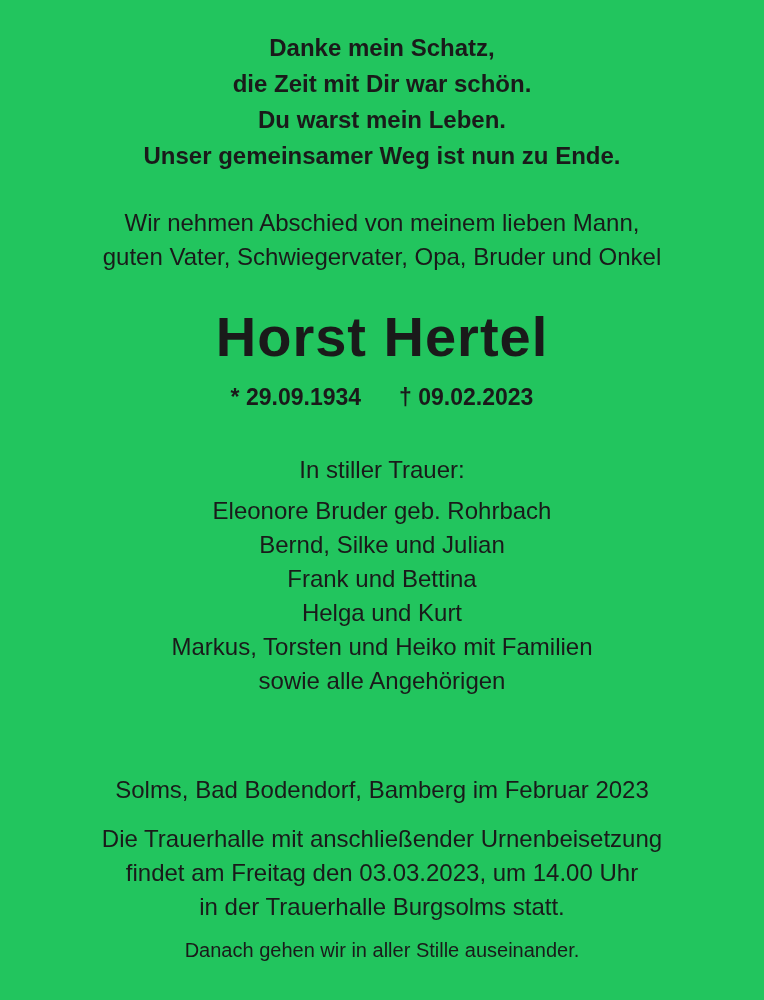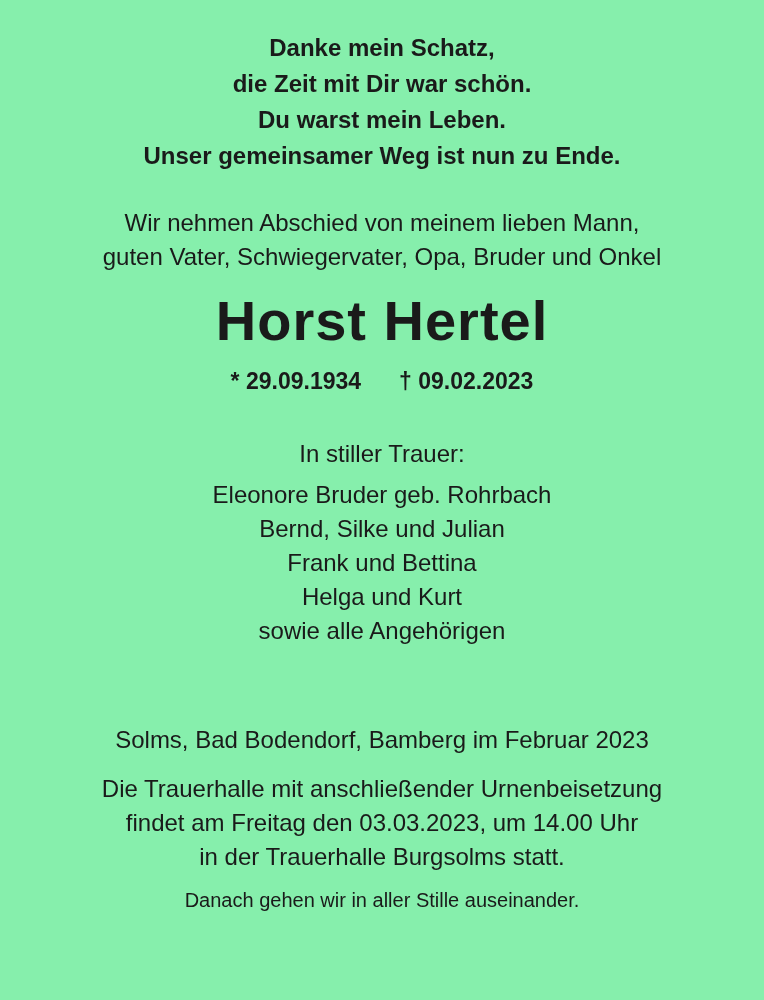--- a/index.html
+++ b/index.html
@@ -4,41 +4,41 @@
 <style>
   html, body {
     margin: 0;
     padding: 0;
     background: #ffffff;
   }
   .page {
     width: 764px;
     height: 1000px;
     margin: 0 auto;
-    background: #86efac;
+    background: #22c55e;
     color: #1a1a1a;
     font-family: "Liberation Sans", "DejaVu Sans", sans-serif;
     text-align: center;
     box-sizing: border-box;
     padding-top: 30px;
     overflow: hidden;
   }
   .verse {
     font-size: 24px;
     font-weight: 700;
     line-height: 36px;
   }
   .intro {
     margin-top: 32px;
     font-size: 24px;
     font-weight: 400;
     line-height: 34px;
   }
   .deceased-name {
-    margin-top: 16px;
+    margin-top: 32px;
     font-size: 56px;
     font-weight: 700;
     line-height: 62px;
     letter-spacing: 1px;
   }
   .dates {
     margin-top: 14px;
     font-size: 23px;
     font-weight: 700;
     line-height: 30px;
@@ -104,20 +104,21 @@
     <span class="date-group"><span>*</span> <span>29.09.1934</span></span><span class="date-group"><span>†</span> <span>09.02.2023</span></span>
   </div>
 
   <div class="mourning-label">In stiller Trauer:</div>
 
   <div class="mourners">
     <span class="line">Eleonore Bruder geb. Rohrbach</span>
     <span class="line">Bernd, Silke und Julian</span>
     <span class="line">Frank und Bettina</span>
     <span class="line">Helga und Kurt</span>
+    <span class="line">Markus, Torsten und Heiko mit Familien</span>
     <span class="line">sowie alle Angehörigen</span>
   </div>
 
   <div class="places">Solms, Bad Bodendorf, Bamberg im Februar 2023</div>
 
   <div class="funeral">
     <span class="line">Die Trauerhalle mit anschließender Urnenbeisetzung</span>
     <span class="line">findet am Freitag den 03.03.2023, um 14.00 Uhr</span>
     <span class="line">in der Trauerhalle Burgsolms statt.</span>
   </div>

